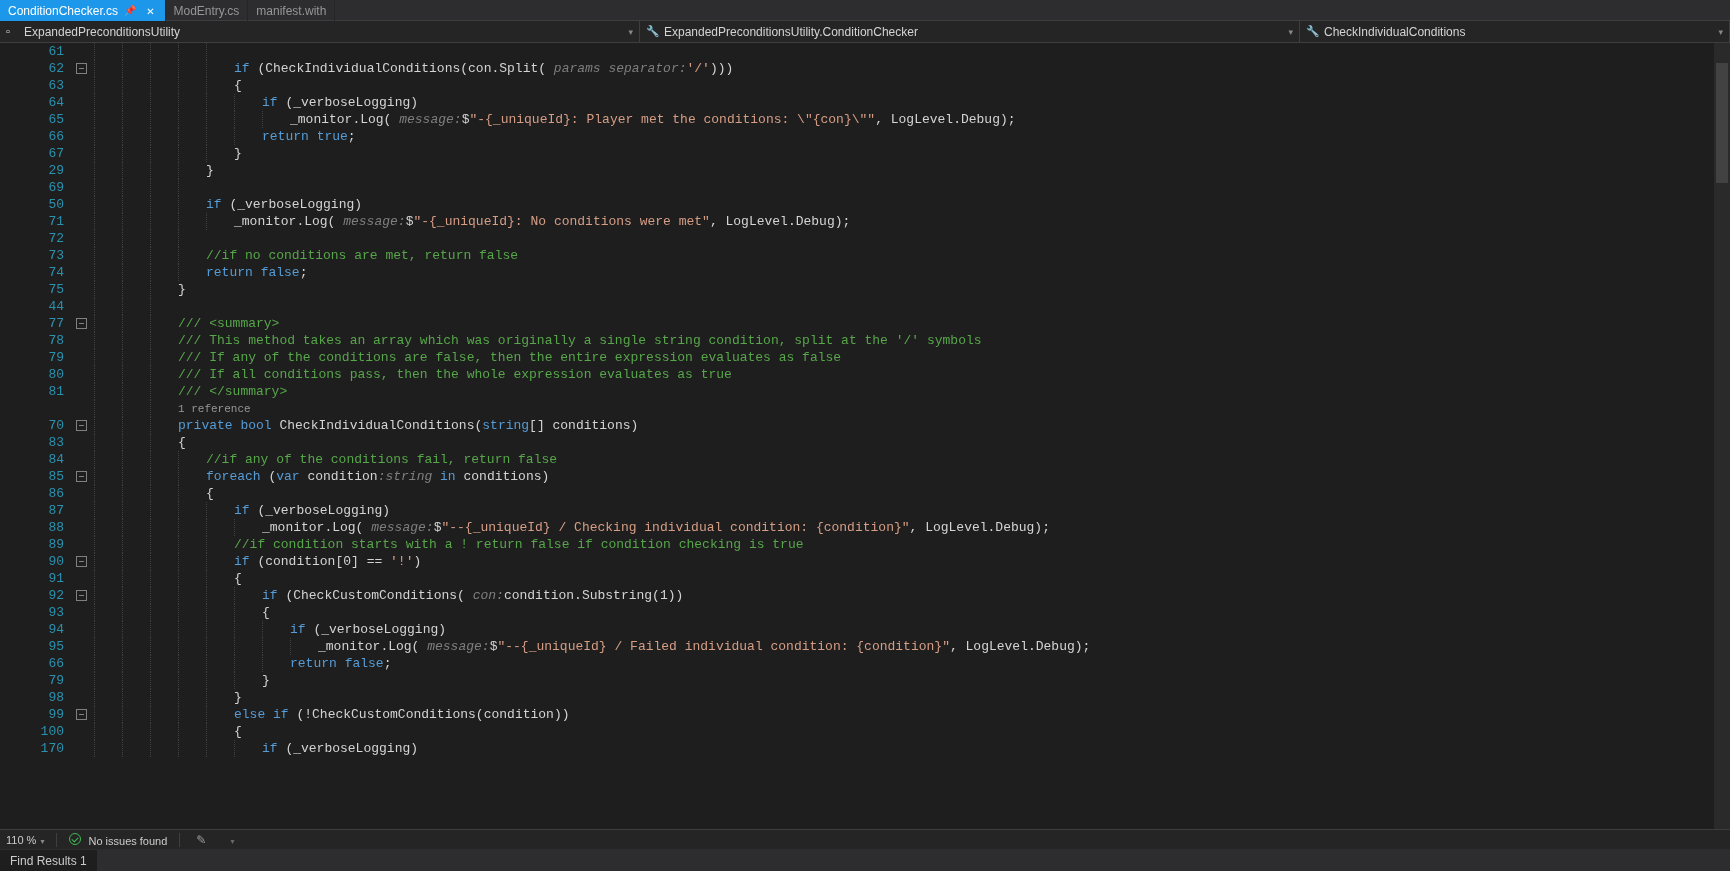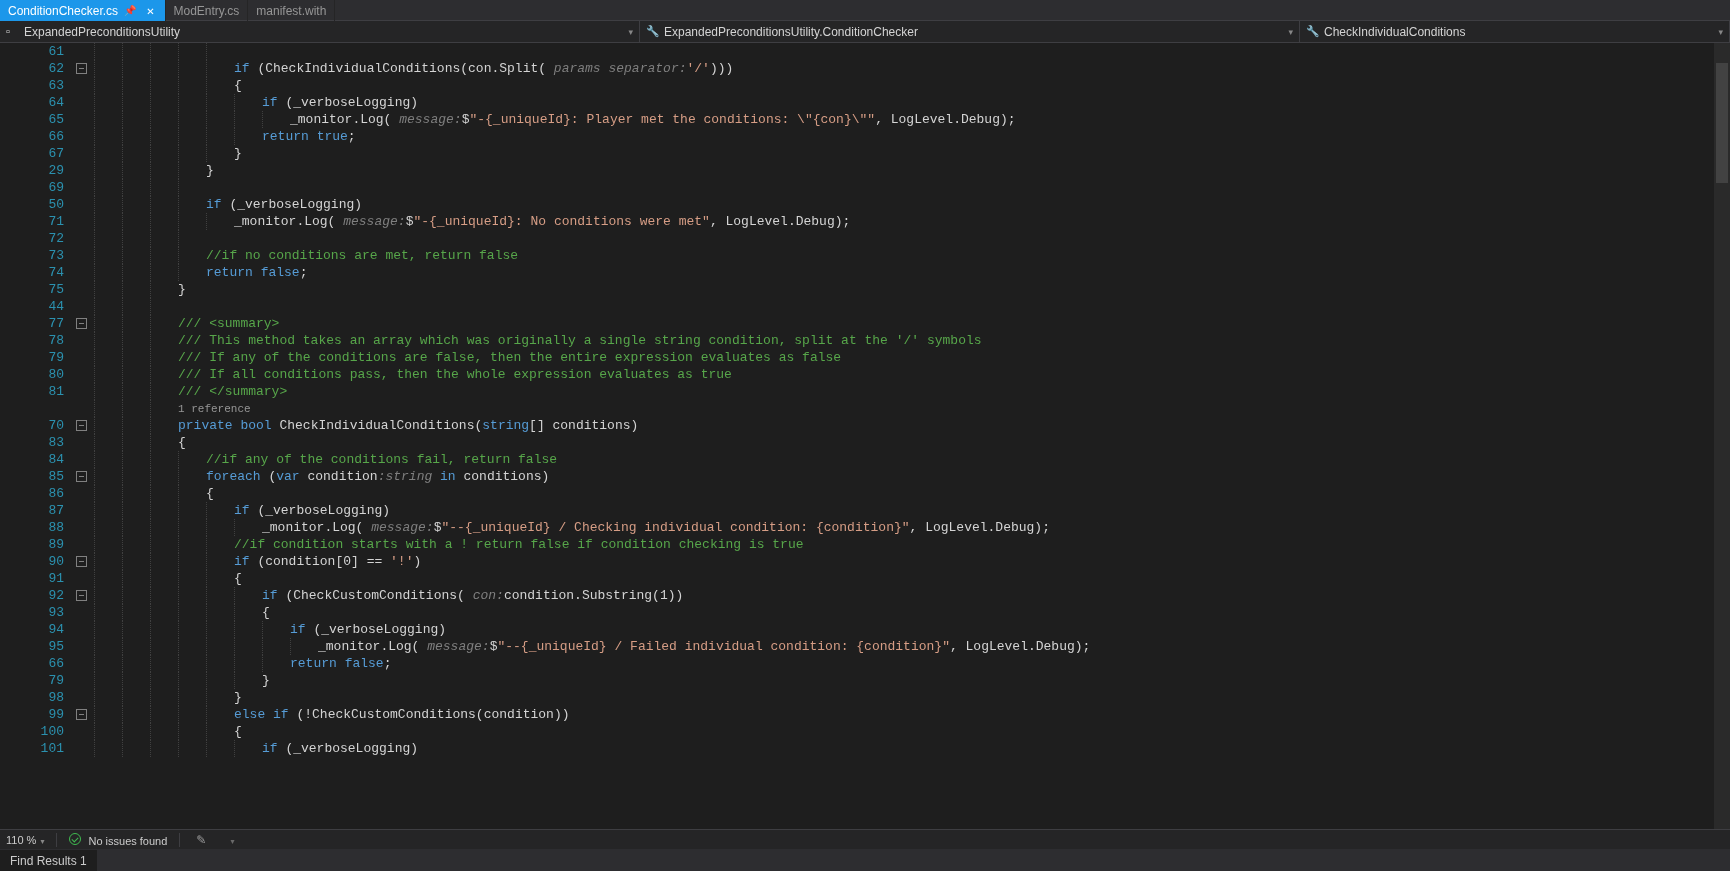--- a/index.html
+++ b/index.html
@@ -129,21 +129,21 @@
       <div class="line-num">91</div>
       <div class="line-num">92</div>
       <div class="line-num">93</div>
       <div class="line-num">94</div>
       <div class="line-num">95</div>
       <div class="line-num">66</div>
       <div class="line-num">79</div>
       <div class="line-num">98</div>
       <div class="line-num">99</div>
       <div class="line-num">100</div>
-      <div class="line-num">101</div>
+      <div class="line-num">170</div>
     </div>
   <div class="gutter-fold" id="gutter-fold">
       <div style="height: 17px; position: relative;"></div>
       <div style="height: 17px; position: relative;">
         <div class="fold" style="top: 3px;"></div>
       </div>
       <div style="height: 17px; position: relative;"></div>
       <div style="height: 17px; position: relative;"></div>
       <div style="height: 17px; position: relative;"></div>
       <div style="height: 17px; position: relative;"></div>

